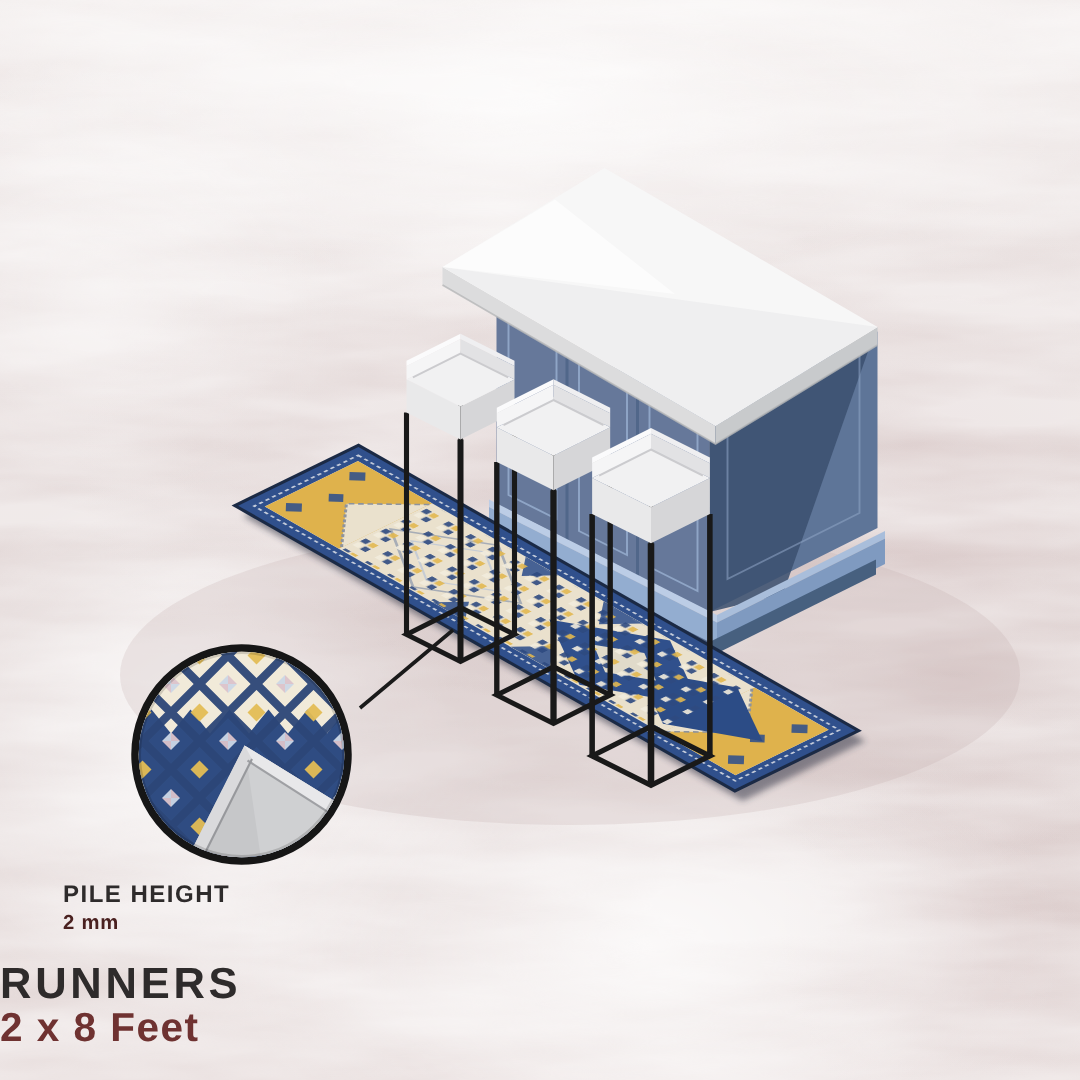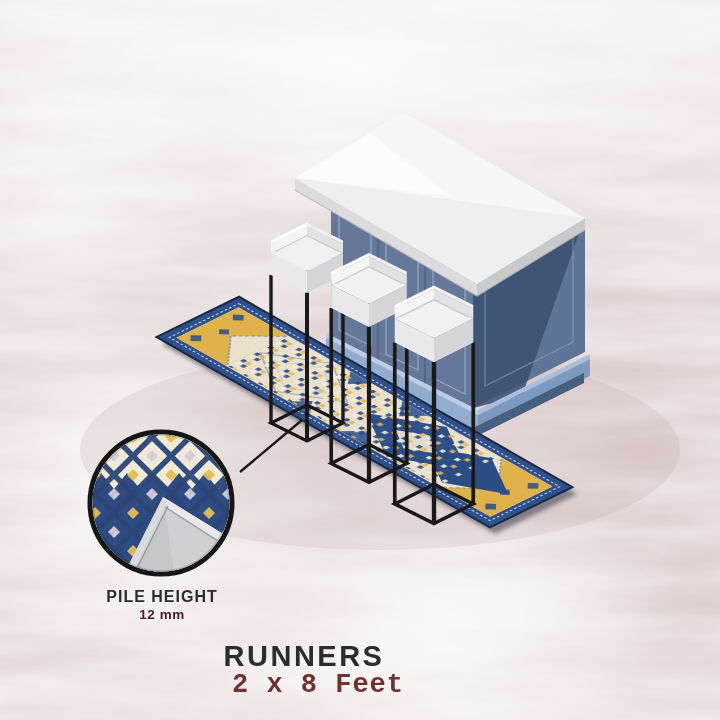--- a/index.html
+++ b/index.html
@@ -1,27 +1,27 @@
 <!DOCTYPE html>
 <html style="--text-dark: #2e2b2b; --text-maroon: #6f3231; --text-maroon-dark: #4a2120; --rug-navy: #30508c; --rug-cream: #eae1cd; --rug-yellow: #dfb24c; --cabinet-blue: #66789a; --cabinet-base: #93add0; --counter-white: #f7f7f7; --stool-white: #f1f1f2; --leg-black: #191919;"><head>
 <meta charset="utf-8">
 <style>
   html,body{margin:0;padding:0;width:720px;height:720px;overflow:hidden;
     font-family:"Liberation Sans", sans-serif;background:#e8dedd;}
   .stage{position:relative;width:720px;height:720px;}
   svg{position:absolute;left:0;top:0;}
-  .txt{position:absolute;text-align:center;white-space:nowrap;}
+  .txt{position:absolute;white-space:nowrap;}
   .pile-label{left:42px;top:588px;width:240px;font-size:16px;font-weight:bold;
     letter-spacing:1px;color:var(--text-dark,#2e2b2b);}
   .pile-value{left:42px;top:607px;width:240px;font-size:13.5px;font-weight:bold;
     letter-spacing:.5px;color:var(--text-maroon-dark,#4a2120);}
   .footer-category{left:0;top:640px;width:608px;font-size:29px;font-weight:bold;
     letter-spacing:2.5px;color:var(--text-dark,#2e2b2b);}
   .footer-size{left:0;top:670px;width:636px;font-size:27px;font-weight:bold;
-    letter-spacing:1px;color:var(--text-maroon,#6f3231);font-family:Liberation Mono, monospace;}
+    letter-spacing:1px;color:var(--text-maroon,#6f3231);}
   .c-rug-navy{fill:var(--rug-navy,#30508c);}
   .c-rug-cream{fill:var(--rug-cream,#eae1cd);}
   .c-rug-yellow{fill:var(--rug-yellow,#dfb24c);}
   .c-cab-blue{fill:var(--cabinet-blue,#66789a);}
   .c-cab-base{fill:var(--cabinet-base,#93add0);}
   .c-counter{fill:var(--counter-white,#f7f7f7);}
   .c-stool{fill:var(--stool-white,#f1f1f2);}
   .c-leg{stroke:var(--leg-black,#191919);}
 </style>
 </head>
@@ -181,16 +181,16 @@
         <polygon points="163,497 112,598 120,602 168,506" fill="#dadadc"></polygon>
         <path d="M165,507 L243,557" stroke="#9fa0a4" stroke-width="1.4"></path>
         <path d="M168,506 L120,602" stroke="#97989c" stroke-width="1.4"></path>
       </g>
       <circle cx="161" cy="503" r="68.5" fill="none" stroke="#000000" stroke-width="3" opacity="0.15"></circle>
     </g>
   </g>
 </svg>
 
 <div class="txt pile-label">PILE HEIGHT</div>
-<div class="txt pile-value">12 mm</div>
+<div class="txt pile-value">2 mm</div>
 <div class="txt footer-category">RUNNERS</div>
 <div class="txt footer-size">2 x 8 Feet</div>
 </div>
 
 </body></html>

